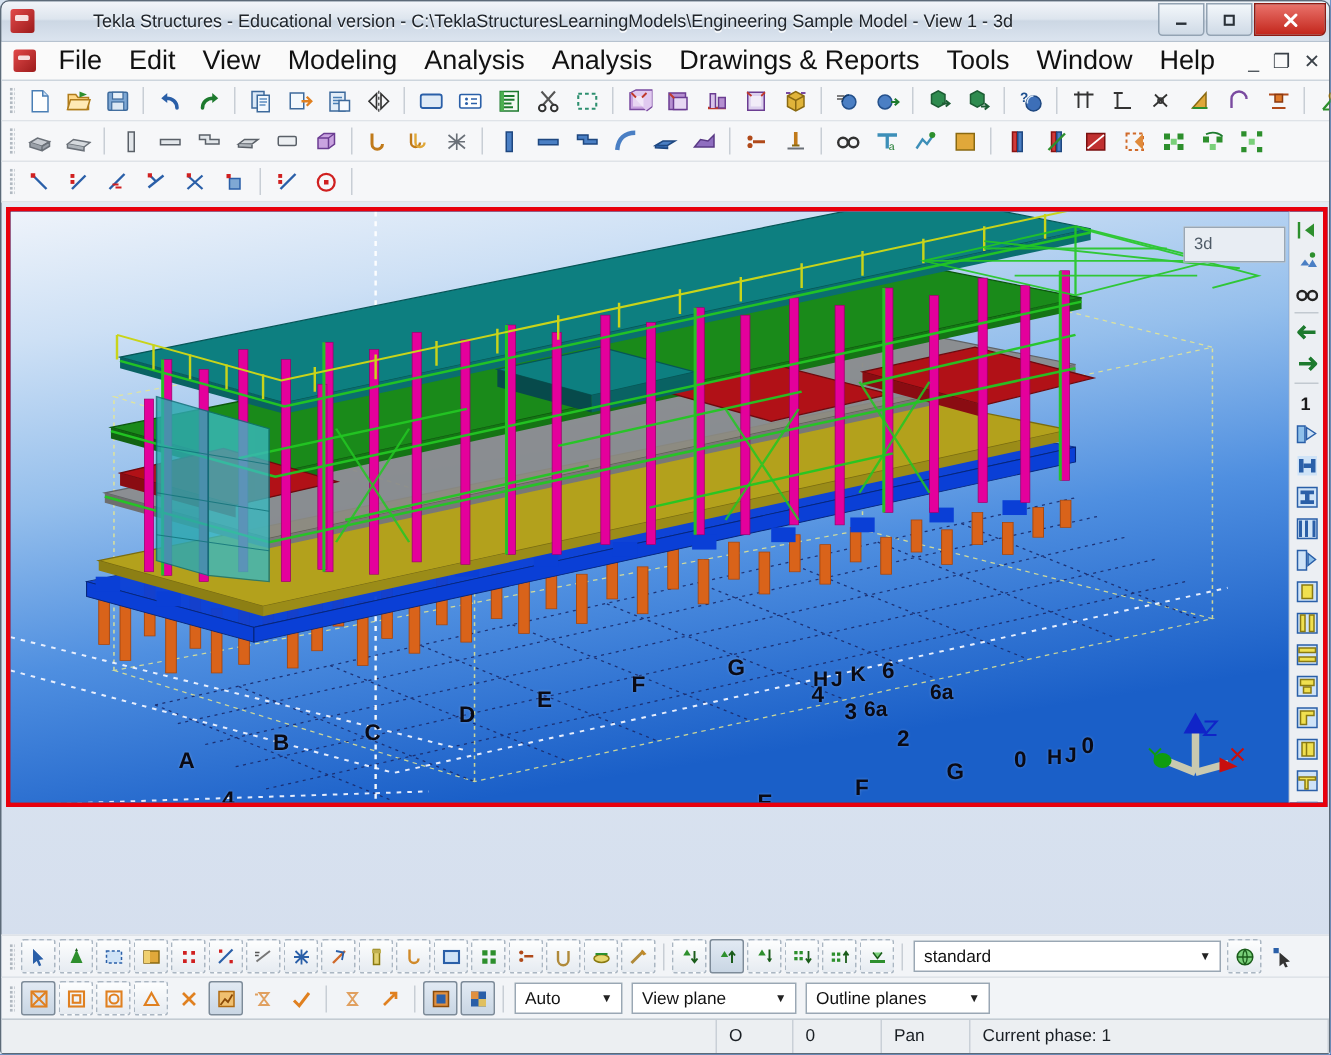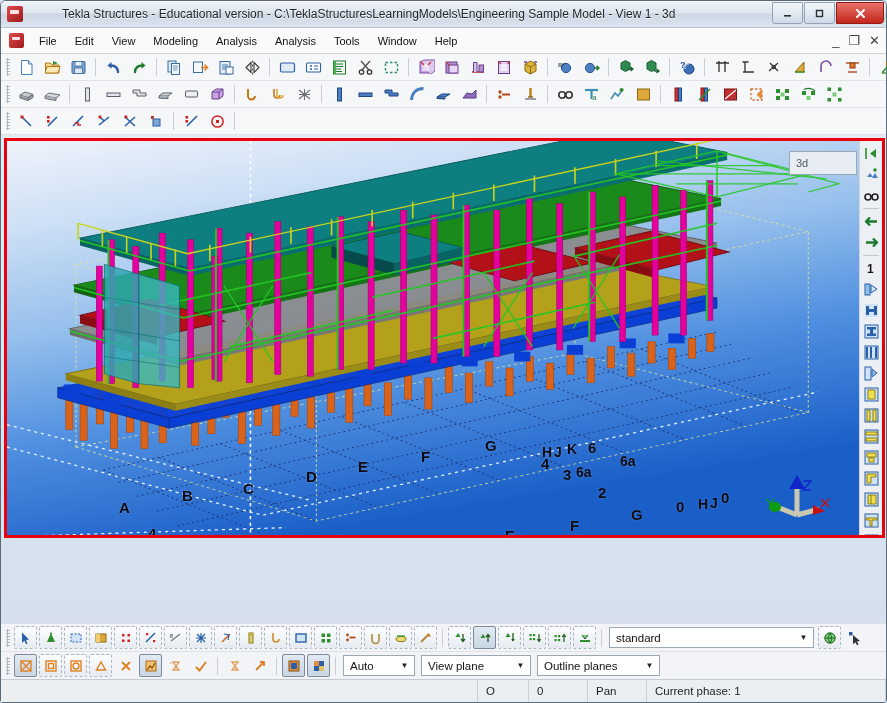--- a/index.html
+++ b/index.html
@@ -59,21 +59,21 @@
     background:#fafafa;border-bottom:1px solid #cdd5dd;position:relative;
   }
   .menu-appicon{
     width:15px;height:15px;margin:0 6px 0 8px;
     background:linear-gradient(135deg,#e24a4a,#9c1b1b);border-radius:2px;position:relative;flex:none;
   }
   .menu-appicon:after{
     content:"";position:absolute;left:3px;top:4px;width:8px;height:3px;background:#fff;border-radius:1px;opacity:.85;
   }
   .menu-item{
-    padding:3px 9px;color:#111;font-size:11px;cursor:default;white-space:nowrap;
+    padding:3px 9px;color:#111;font-size:18px;cursor:default;white-space:nowrap;
   }
   .mdi-btns{position:absolute;right:6px;display:flex;gap:9px;color:#3a4148;font-size:13px;}
   .mdi-btns span{cursor:default;line-height:1;}
   
   .toolbar-row{
     display:flex;align-items:center;height:26px;
     background:#f6f7f9;border-bottom:1px solid #dfe3e8;
     padding-left:2px;
   }
   .tb-grip{
@@ -188,20 +188,21 @@
   </div>
 
   <div class="menubar">
     <div class="menu-appicon"></div>
     <div class="menu-item">File</div>
     <div class="menu-item">Edit</div>
     <div class="menu-item">View</div>
     <div class="menu-item">Modeling</div>
     <div class="menu-item">Analysis</div>
     <div class="menu-item">Analysis</div>
+    <div class="menu-item">Drawings &amp; Reports</div>
     <div class="menu-item">Tools</div>
     <div class="menu-item">Window</div>
     <div class="menu-item">Help</div>
     <div class="mdi-btns">
       <span>_</span>
       <span>❐</span>
       <span>✕</span>
     </div>
   </div>
 

